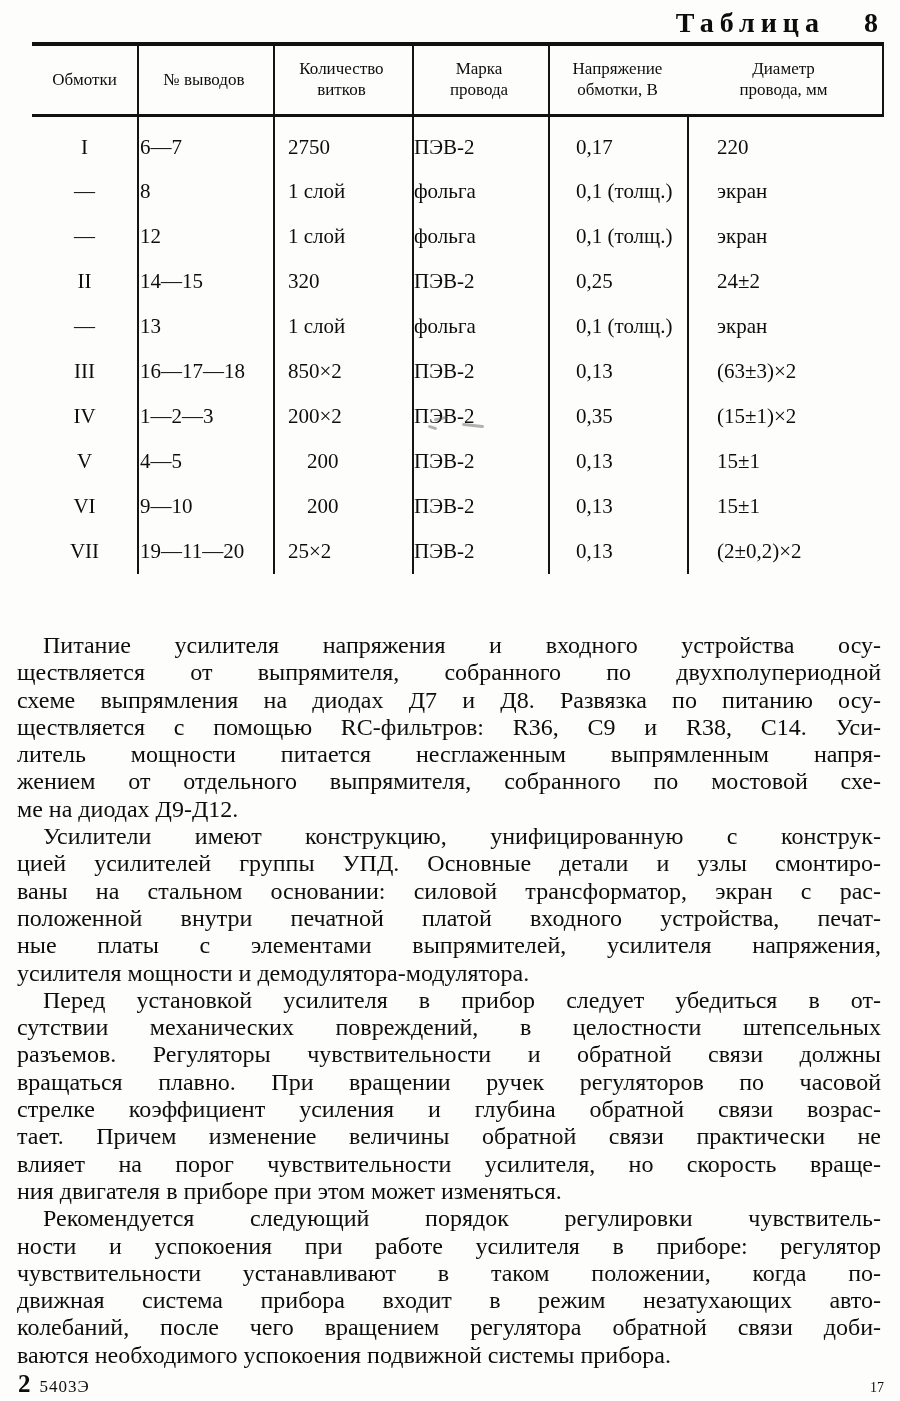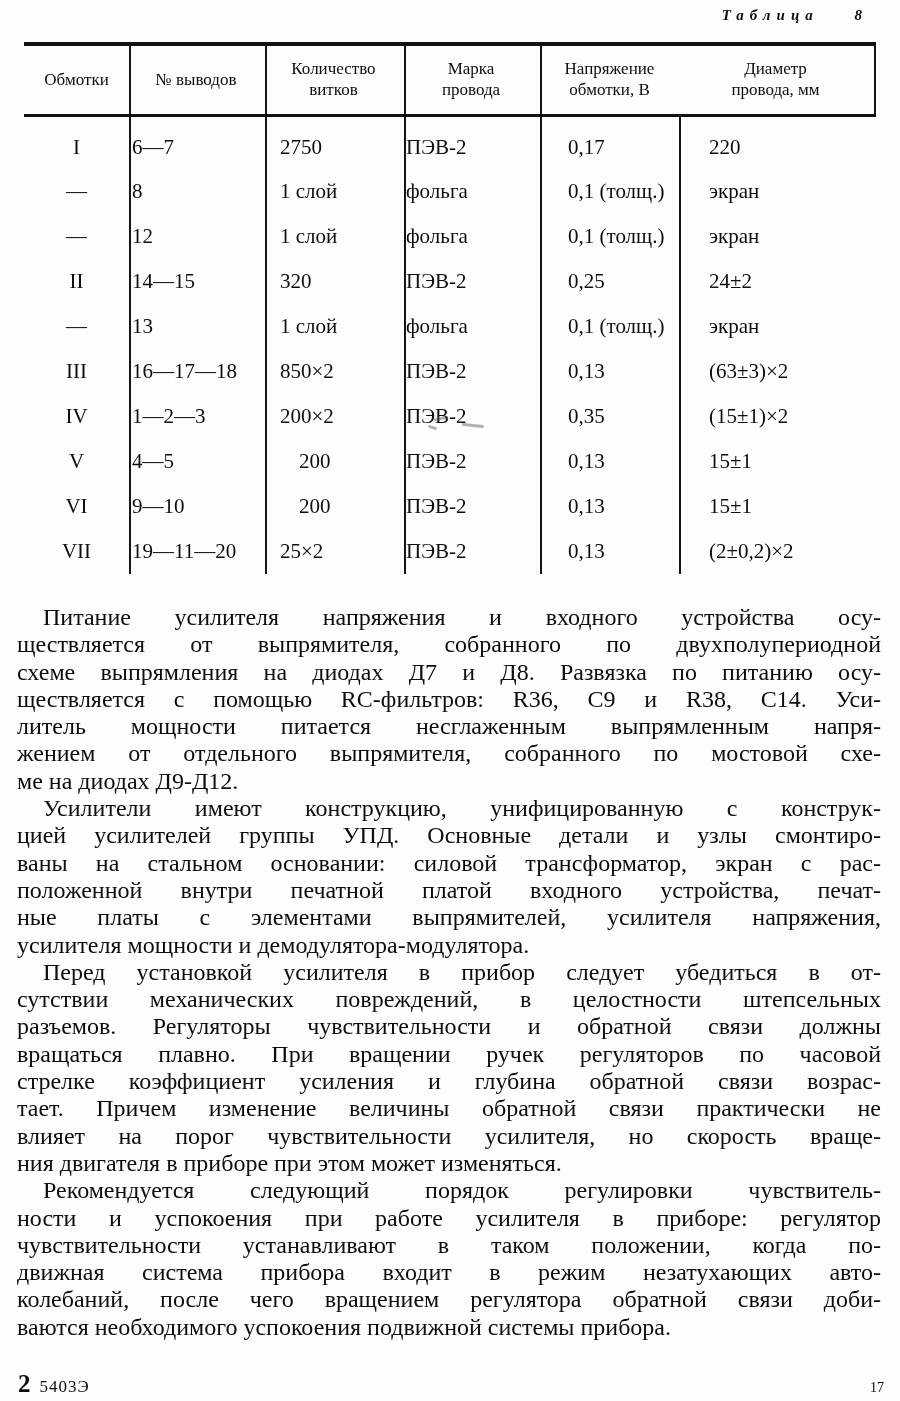--- a/index.html
+++ b/index.html
@@ -8,31 +8,30 @@
     background:#fdfdfc;
     font-family:"Liberation Serif","DejaVu Serif",serif;
     color:#0d0d0d;
     position:relative;
     overflow:hidden;
   }
   .page { position:absolute; inset:0; }
 
   
   .caption {
-    position:absolute; top:7px; right:32px;
-    font-size:15px; font-weight:bold;
+    position:absolute; top:7px; right:16px;
+    font-size:28px; font-weight:bold;
     letter-spacing:6px; word-spacing:26px;
     white-space:nowrap;
-    font-style:italic;
   }
 
   
   .tbl {
     --cols:107px 136px 139px 136px 139px 195px;
-    position:absolute; top:42px; left:24px; width:852px;
+    position:absolute; top:42px; left:32px; width:852px;
   }
   .thead {
     display:grid; grid-template-columns:var(--cols);
     border-top:4px solid #111; border-bottom:3px solid #111;
     height:68px;
   }
   .thead .c {
     display:flex; align-items:center; justify-content:center;
     text-align:center; font-size:17px; line-height:1.22;
     white-space:pre-line; padding:2px 4px; box-sizing:border-box;
@@ -62,21 +61,21 @@
   }
   .smudge i {
     position:absolute; display:block; background:#555; border-radius:2px;
   }
   .smudge i:nth-child(1){ left:6px;  top:2px;  width:14px; height:3px; transform:rotate(-12deg); }
   .smudge i:nth-child(2){ left:34px; top:9px;  width:22px; height:3px; transform:rotate(6deg); }
   .smudge i:nth-child(3){ left:0;   top:11px; width:9px;  height:3px; transform:rotate(18deg); }
 
   
   .bodytext {
-    position:absolute; top:604px; left:17px; width:864px;
+    position:absolute; top:632px; left:17px; width:864px;
     font-size:24px;
   }
   .line {
     line-height:27.3px; height:27.3px;
     text-align:justify; text-align-last:justify;
     white-space:normal; overflow:hidden;
   }
   .line.ind { text-indent:26px; }
   .line.end { text-align-last:left; }
 

